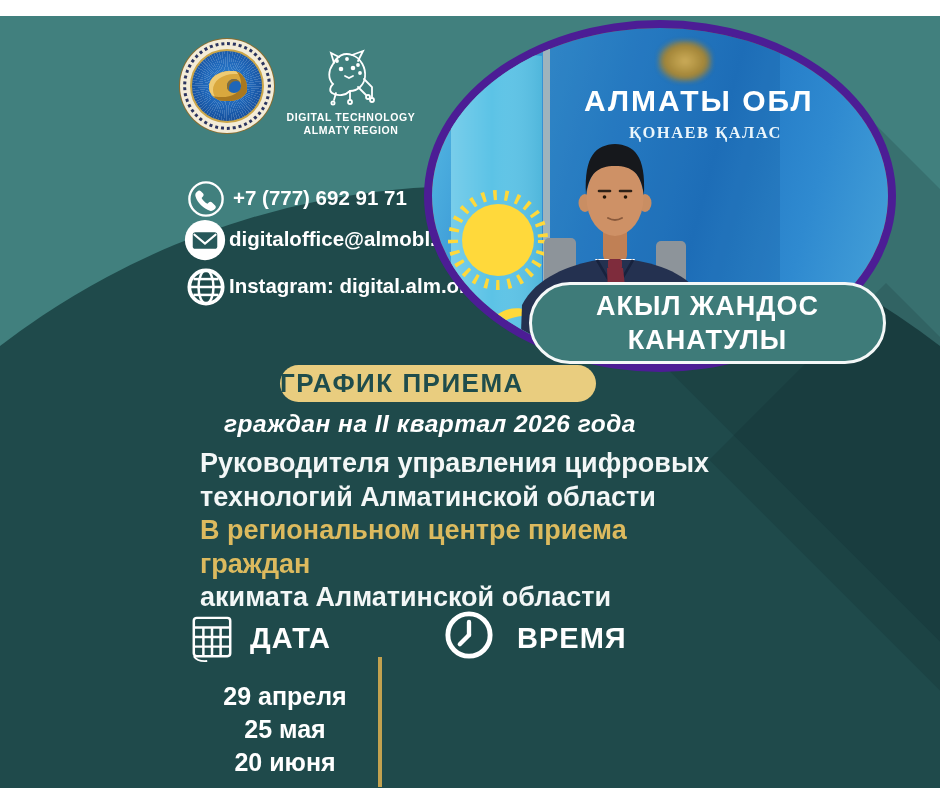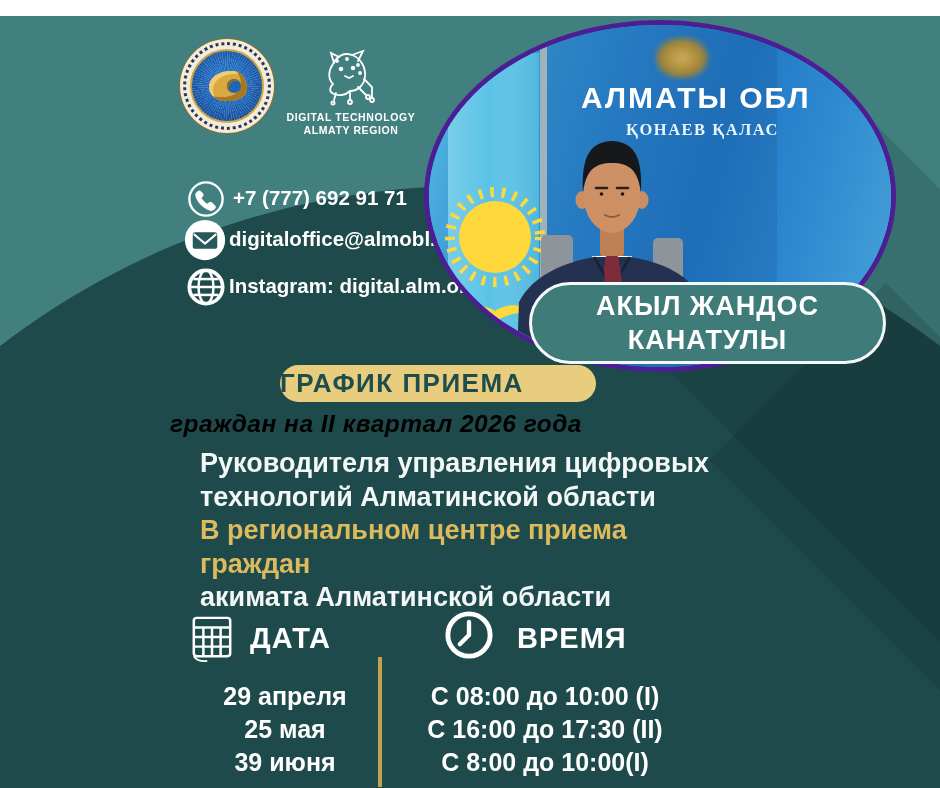--- a/index.html
+++ b/index.html
@@ -42,21 +42,21 @@
 
   .leopard { left:320px; top:27px; }
   .logo-caption { left:276px; top:95px; width:150px; text-align:center;
     color:#fff; font-weight:bold; font-size:10.5px; line-height:13px; letter-spacing:.6px; }
 
   
   .contact-text { color:#fff; font-weight:bold; font-size:20.5px; white-space:nowrap; }
 
   
   .photo-wrap { left:424px; top:4px; width:472px; height:352px; box-sizing:border-box;
-    border:5px solid #4c1d95; border-radius:50%; background:#14b8a6; }
+    border:8px solid #4c1d95; border-radius:50%; background:#b91c1c; }
   .photo-inner { position:absolute; inset:0; border-radius:50%; overflow:hidden;
     background:linear-gradient(105deg,#59bfe4 0%, #3a97d6 18%, #2b85cf 38%, #2177c4 58%, #2f8ad0 78%, #49a5da 100%); }
   .backdrop-panel { position:absolute; left:118px; top:0; width:230px; height:100%;
     background:rgba(13,62,120,0.16); }
   .photo-emblem { position:absolute; left:226px; top:12px; width:54px; height:42px;
     background:radial-gradient(ellipse at center,#d7b054 0%, #a8842e 55%, rgba(168,132,46,0) 78%);
     filter:blur(2px); opacity:.95; }
   .bk1 { position:absolute; left:152px; top:56px; color:#fff; font-weight:bold;
     font-size:30px; letter-spacing:2px; white-space:nowrap; }
   .bk2 { position:absolute; left:197px; top:95px; color:#eaf5fb; font-weight:bold;
@@ -65,21 +65,21 @@
   
   .name-pill { left:529px; top:266px; width:357px; height:82px; box-sizing:border-box;
     background:#3E7B79; border:3px solid #F4F8F8; border-radius:44px;
     display:flex; flex-direction:column; justify-content:center; align-items:center;text-align:center; }
   .name-pill div { color:#fff; font-weight:bold; font-size:27px; line-height:34px; letter-spacing:1px; }
 
   
   .badge-gold { left:280px; top:349px; width:316px; height:37px; background:#E9CD7F;
     border-radius:21px; text-align:left; color:#1F4D4C; font-weight:bold;
     font-size:26px; line-height:37px; letter-spacing:1.5px; }
-  .subtitle { left:170px; top:394px; width:520px; text-align:left; color:#000000;
+  .subtitle { left:170px; top:394px; width:520px; text-align:center; color:#ffffff;
     font-weight:bold; font-style:italic; font-size:24.5px; letter-spacing:.5px; }
 
   .para { left:200px; top:431px; width:520px; }
   .para div { color:#F3F7F7; font-weight:bold; font-size:27px; line-height:33.5px; }
   .para .gold { color:#DCBA5E; }
 
   
   .col-header { color:#fff; font-weight:bold; font-size:29px; letter-spacing:1px; }
   .divider { left:378px; top:641px; width:4px; height:130px; background:#C2A14F; }
   .sched-col div { color:#fff; font-weight:bold; font-size:25px; line-height:33px; white-space:nowrap; }
@@ -234,21 +234,16 @@
     <line x1="24" y1="24" x2="24" y2="12" stroke="#fff" stroke-width="4" stroke-linecap="round"></line>
     <line x1="24" y1="24" x2="15.5" y2="32.5" stroke="#fff" stroke-width="4" stroke-linecap="round"></line>
   </svg>
   <div class="abs col-header" style="left:517px;top:606px">ВРЕМЯ</div>
 
   <div class="abs divider"></div>
 
   <div class="abs sched-col dates-col">
     <div>29 апреля</div>
     <div>25 мая</div>
-    <div>39 июня</div>
-  </div>
-  <div class="abs sched-col times-col">
-    <div>С 08:00 до 10:00 (I)</div>
-    <div>С 16:00 до 17:30 (II)</div>
-    <div>С 8:00 до 10:00(I)</div>
+    <div>20 июня</div>
   </div>
 
 </div>
 
 </body></html>

